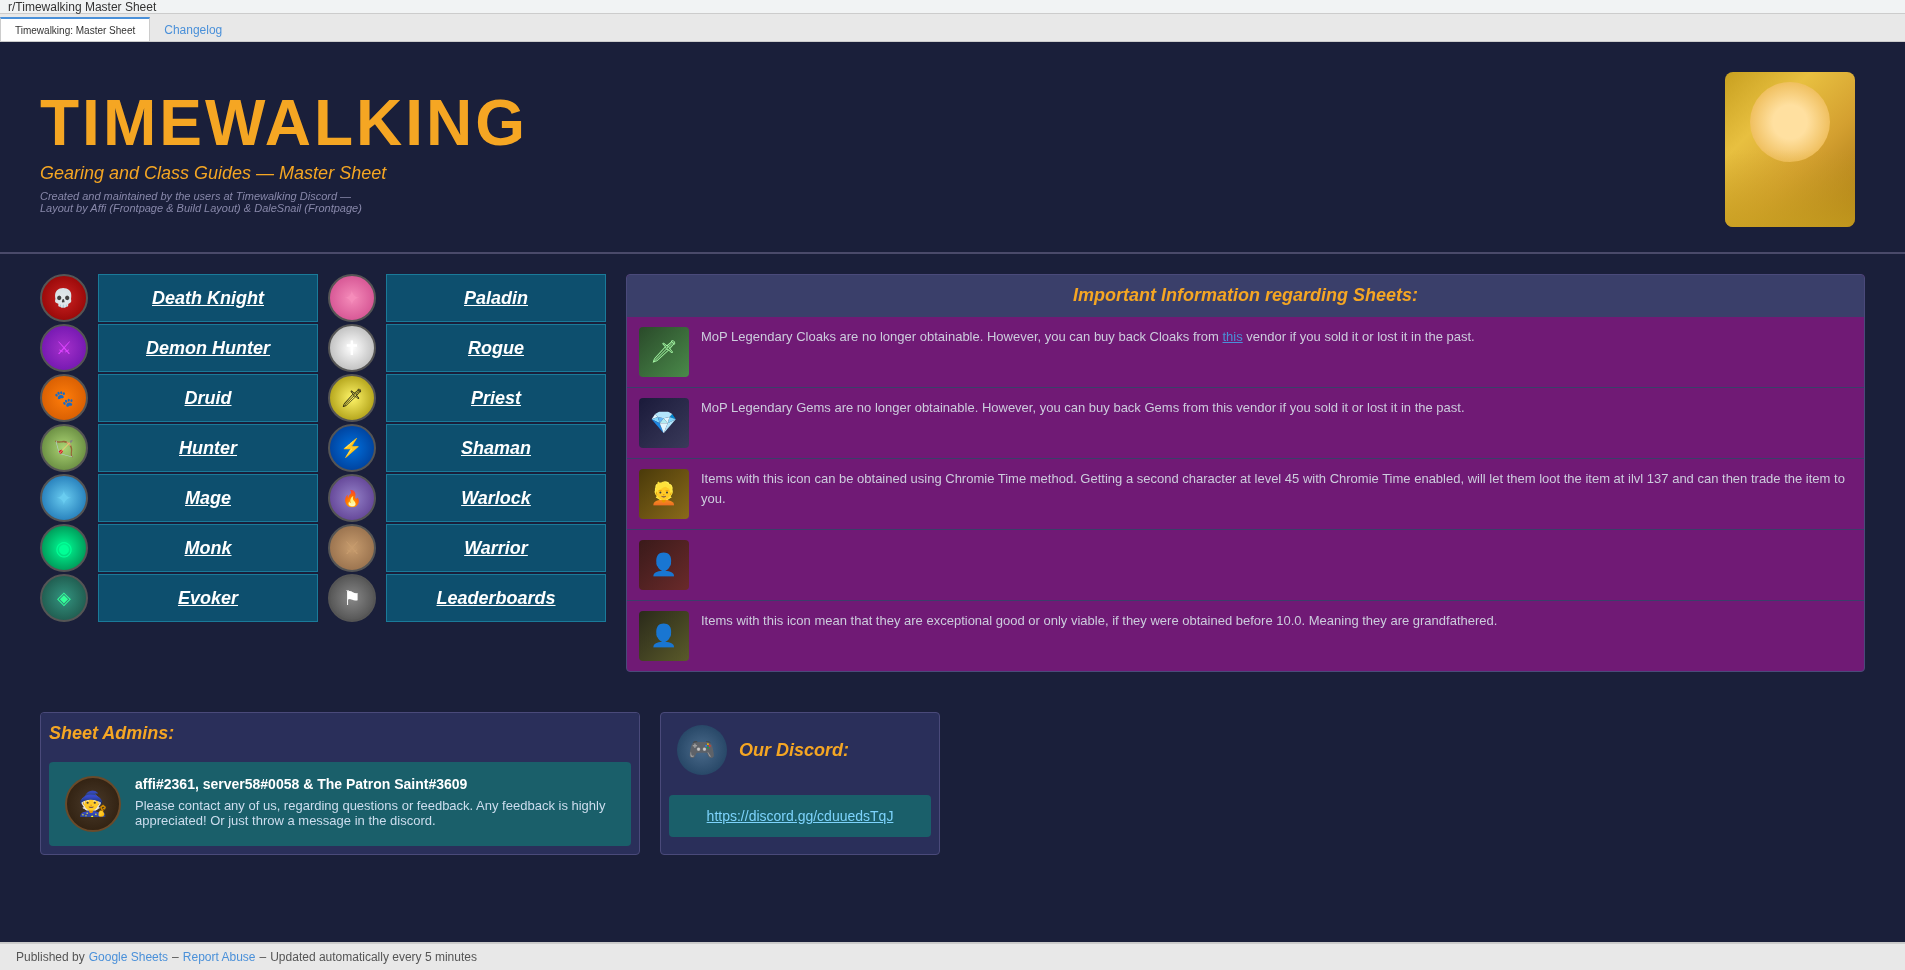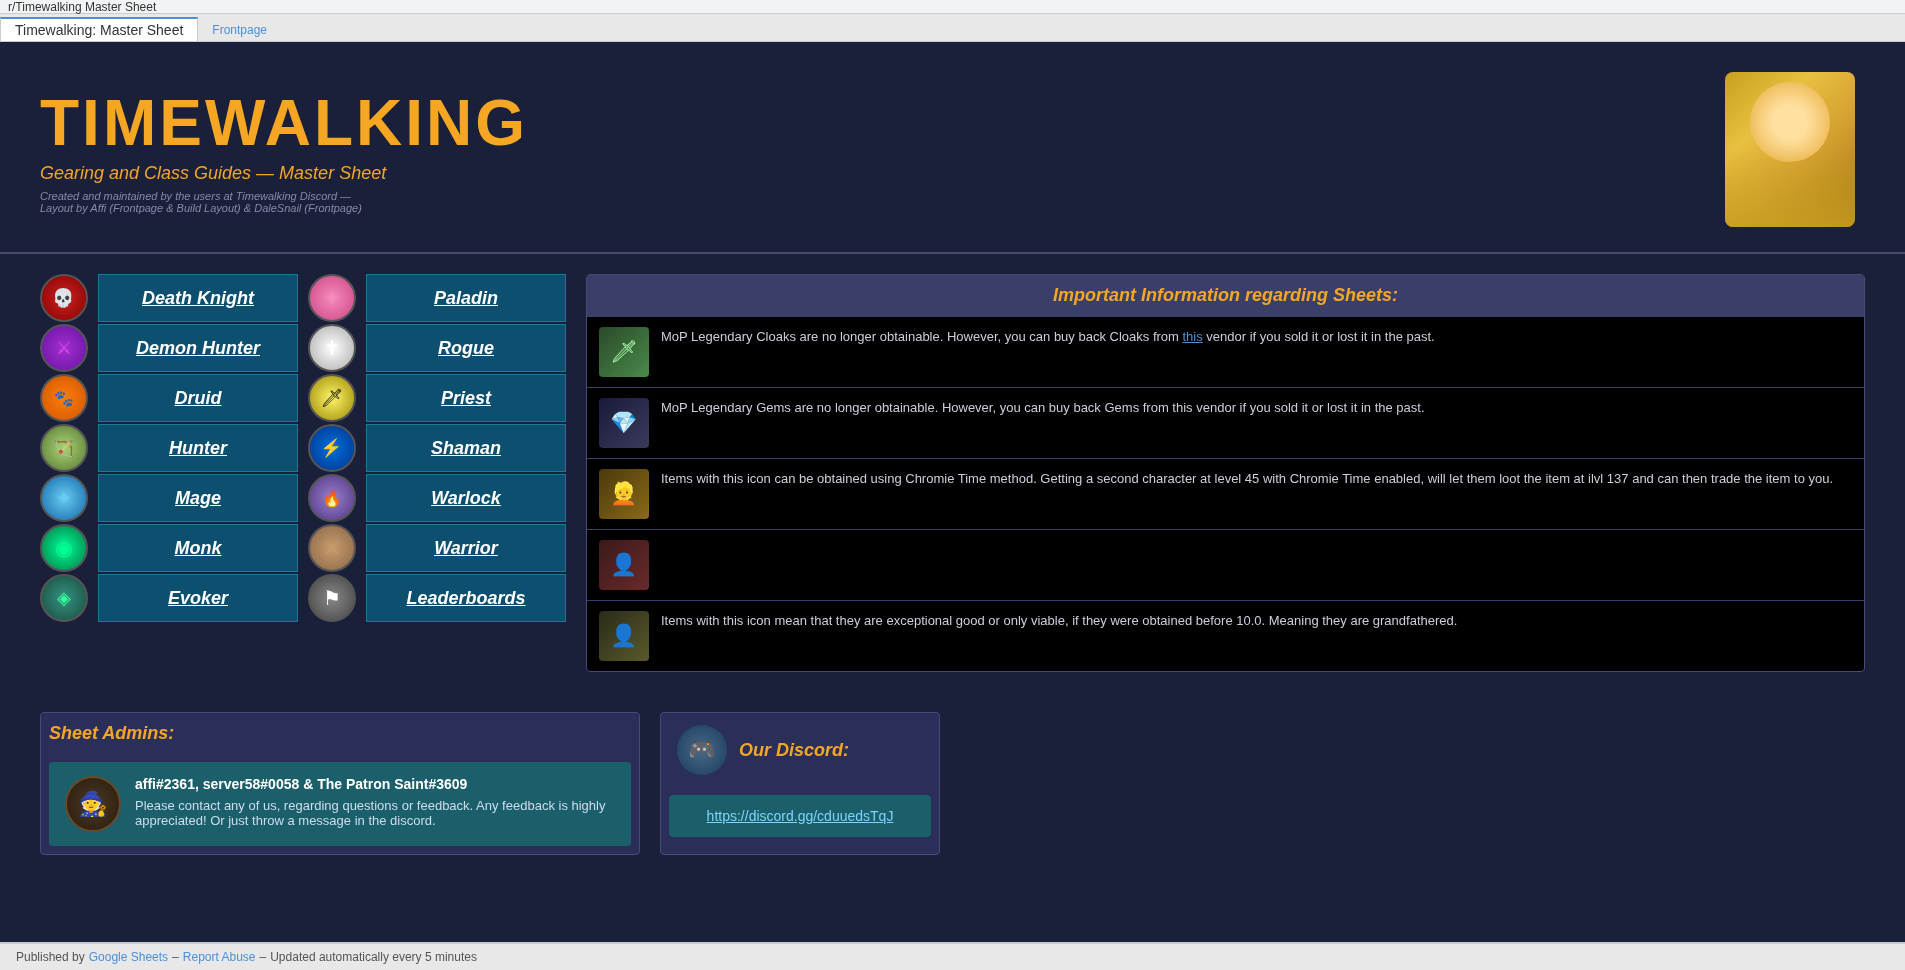--- a/index.html
+++ b/index.html
@@ -23,21 +23,21 @@
 
     .tabs-bar {
       background: #e8e8e8;
       display: flex;
       align-items: flex-end;
       border-bottom: 1px solid #ccc;
       height: 28px;
     }
     .tab {
       padding: 4px 14px;
-      font-size: 14px;
+      font-size: 10px;
       cursor: pointer;
       border: 1px solid #ccc;
       border-bottom: none;
       background: #fff;
       color: #333;
       height: 24px;
       display: flex;
       align-items: center;
     }
     .tab.active {
@@ -178,21 +178,21 @@
 
     .paladin-icon { background: radial-gradient(circle, #f58cba, #cc4488); }
     .priest-icon { background: radial-gradient(circle, #ffffff, #aaaaaa); }
     .rogue-icon { background: radial-gradient(circle, #fff569, #998800); }
     .shaman-icon { background: radial-gradient(circle, #0070de, #003388); }
     .warlock-icon { background: radial-gradient(circle, #9482c9, #553388); }
     .warrior-icon { background: radial-gradient(circle, #c79c6e, #8b6544); }
     .leaderboards-icon { background: radial-gradient(circle, #888888, #444444); }
 
     .class-btn {
-      width: 200px;
+      width: 220px;
       height: 48px;
       background: #0d4f6e;
       border: 1px solid #1a7a99;
       color: #fff;
       font-size: 18px;
       font-weight: bold;
       font-style: italic;
       text-decoration: underline;
       cursor: pointer;
       display: flex;
@@ -201,21 +201,21 @@
       transition: background 0.2s;
     }
 
     
     .info-section {
       flex: 1;
       min-width: 0;
     }
 
     .info-box {
-      background: #000000;
+      background: #701a75;
       border: 1px solid #4a4a7a;
       border-radius: 4px;
       overflow: hidden;
     }
 
     .info-box-header {
       background: #3a3f6a;
       padding: 10px 16px;
       text-align: center;
     }
@@ -419,21 +419,21 @@
 
 <div class="browser-bar">
   <span>r/Timewalking Master Sheet</span>
 </div>
 
 <div class="tabs-bar">
   <div class="tab active">
     <span>Timewalking: Master Sheet</span>
   </div>
   <a class="tab-link inactive">
-    <span>Frontpage</span>
+    <span>Changelog</span>
   </a>
 </div>
 
 <div class="page-wrapper">
 
   <div class="header">
     <div class="header-text">
       <div class="header-title">TIMEWALKING</div>
       <div class="header-subtitle">Gearing and Class Guides — Master Sheet</div>
       <div class="header-credits">

